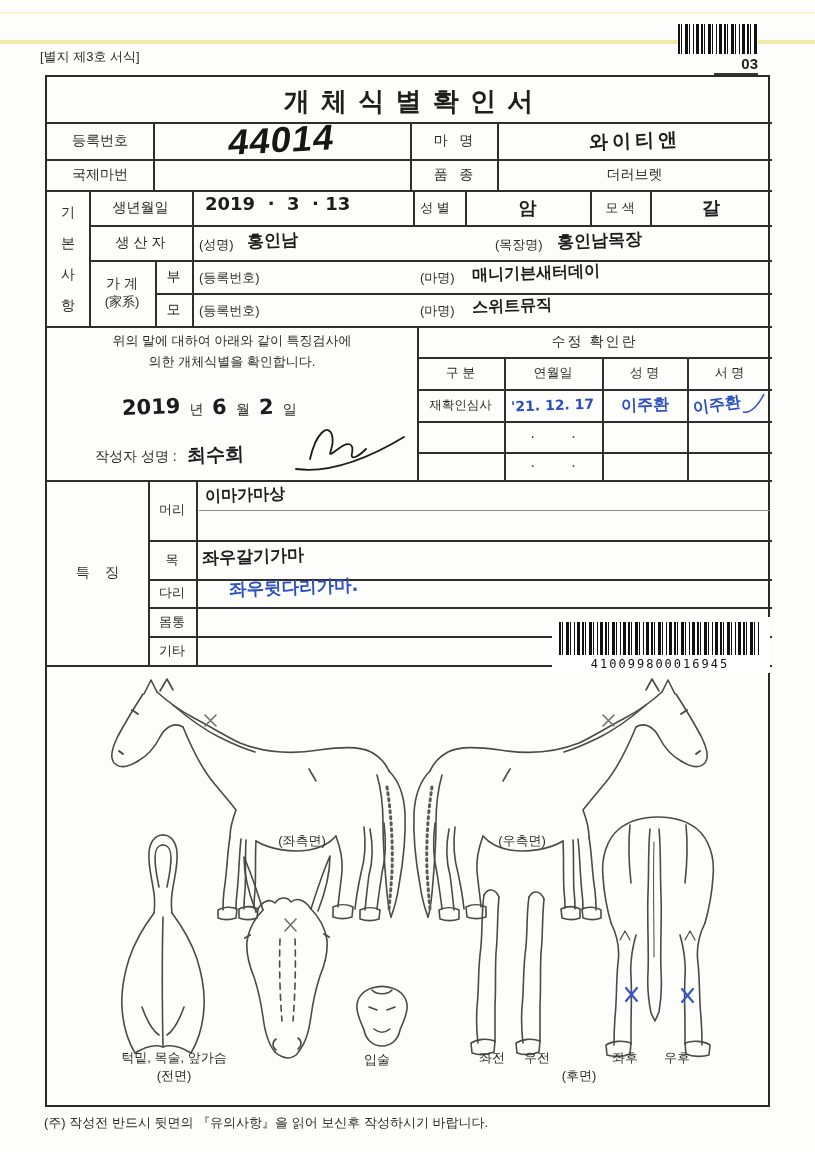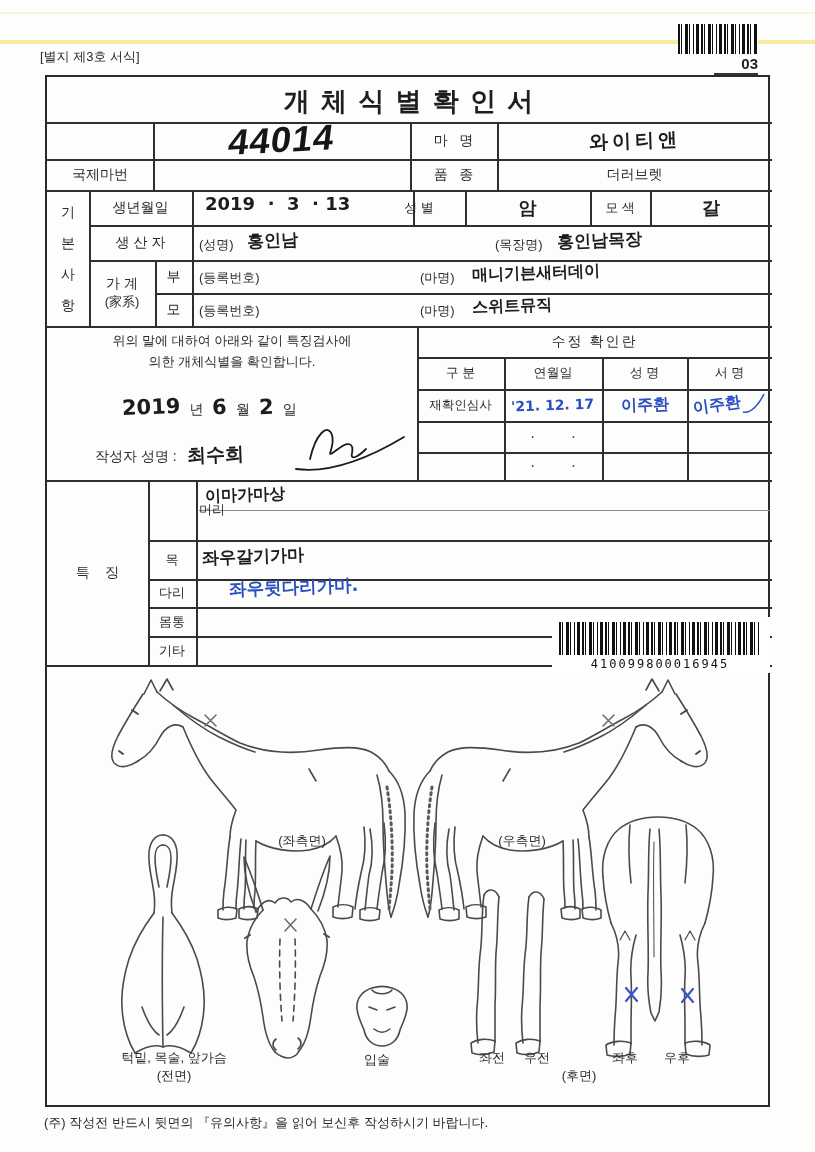--- a/index.html
+++ b/index.html
@@ -73,38 +73,39 @@
     <div class="vl" style="left:603px;top:113px;height:35px;"></div>
     <div class="vl" style="left:370px;top:249px;height:154px;"></div>
     <div class="vl" style="left:457px;top:280px;height:123px;"></div>
     <div class="vl" style="left:555px;top:280px;height:123px;"></div>
     <div class="vl" style="left:640px;top:280px;height:123px;"></div>
     <div class="vl" style="left:101px;top:403px;height:185px;"></div>
     <div class="vl" style="left:149px;top:403px;height:185px;"></div>
 
     <div class="cellc title pre" style="left:0;top:4px;width:725px;height:40px;">개 체 식 별 확 인 서</div>
 
+    <div class="cellc print14" style="left:0;top:45px;width:106px;height:37px;">등록번호</div>
     <div class="cellc" style="left:106px;top:43px;width:257px;height:40px;">
       <span class="regnum">44014</span>
     </div>
     <div class="cellc print14 pre" style="left:363px;top:45px;width:87px;height:37px;">마   명</div>
     <div class="cellc" style="left:450px;top:45px;width:275px;height:37px;">
       <span class="hw rot" style="font-size:19px;letter-spacing:4px;">와이티앤</span>
     </div>
     <div class="cellc print14" style="left:0;top:82px;width:106px;height:31px;">국제마번</div>
     <div class="cellc" style="left:106px;top:82px;width:257px;height:31px;"></div>
     <div class="cellc print14 pre" style="left:363px;top:82px;width:87px;height:31px;">품   종</div>
     <div class="cellc print14" style="left:450px;top:82px;width:275px;height:31px;">더러브렛</div>
 
     <div class="abs print14" style="left:11px;top:120px;width:20px;line-height:31px;text-align:center;word-break:break-all;">기본사항</div>
     <div class="cellc print14" style="left:42px;top:113px;width:103px;height:35px;">생년월일</div>
     <div class="abs" style="left:158px;top:116px;">
       <span class="hw pre" style="font-size:18px;">2019  ·  3  · 13</span>
     </div>
-    <div class="cellc print13 pre" style="left:346px;top:113px;width:52px;height:35px;border-radius:17px;">성 별</div>
+    <div class="cellc print13 pre" style="left:362px;top:113px;width:52px;height:35px;border-radius:17px;">성 별</div>
     <div class="cellc" style="left:418px;top:113px;width:125px;height:35px;">
       <span class="hw" style="font-size:18px;">암</span>
     </div>
     <div class="cellc print13 pre" style="left:543px;top:113px;width:60px;height:35px;">모 색</div>
     <div class="cellc" style="left:603px;top:113px;width:122px;height:35px;">
       <span class="hw rot" style="font-size:18px;">갈</span>
     </div>
     <div class="cellc print14 pre" style="left:42px;top:148px;width:103px;height:35px;">생 산 자</div>
     <div class="abs print13" style="left:152px;top:159px;">(성명)</div>
     <div class="abs" style="left:200px;top:152px;"><span class="hw rot" style="font-size:17px;">홍인남</span></div>
@@ -157,21 +158,21 @@
     <div class="cellc" style="left:640px;top:312px;width:85px;height:32px;">
       <span class="hw-blue" style="font-size:16px;transform:rotate(-8deg);">이주환</span>
       <svg width="26" height="26" viewBox="0 0 26 26">
         <path d="M2,20 C10,22 18,12 23,2" fill="none" stroke="#2b4fc2" stroke-width="1.6"></path>
       </svg>
     </div>
     <div class="cellc pre" style="left:457px;top:344px;width:98px;height:31px;color:#444;">·        ·</div>
     <div class="cellc pre" style="left:457px;top:375px;width:98px;height:28px;color:#444;">·        ·</div>
 
     <div class="cellc print14 pre" style="left:0;top:403px;width:101px;height:185px;">특    징</div>
-    <div class="cellc print13" style="left:101px;top:403px;width:48px;height:60px;padding-left:40px;">머리</div>
+    <div class="cellc print13" style="left:101px;top:403px;width:48px;height:60px;">머리</div>
     <div class="cellc print13" style="left:101px;top:463px;width:48px;height:39px;">목</div>
     <div class="cellc print13" style="left:101px;top:502px;width:48px;height:28px;">다리</div>
     <div class="cellc print13" style="left:101px;top:530px;width:48px;height:29px;">몸통</div>
     <div class="cellc print13" style="left:101px;top:559px;width:48px;height:30px;">기타</div>
     <div class="abs" style="left:158px;top:408px;"><span class="hw rot" style="font-size:16px;">이마가마상</span></div>
     <div class="abs" style="left:155px;top:468px;"><span class="hw rot" style="font-size:17px;">좌우갈기가마</span></div>
     <div class="abs" style="left:182px;top:498px;"><span class="hw-blue rot" style="font-size:17.5px;">좌우뒷다리가마.</span></div>
     <div class="abs" style="left:158px;top:536px;"></div>
     <div class="abs" style="left:158px;top:565px;"></div>
 

